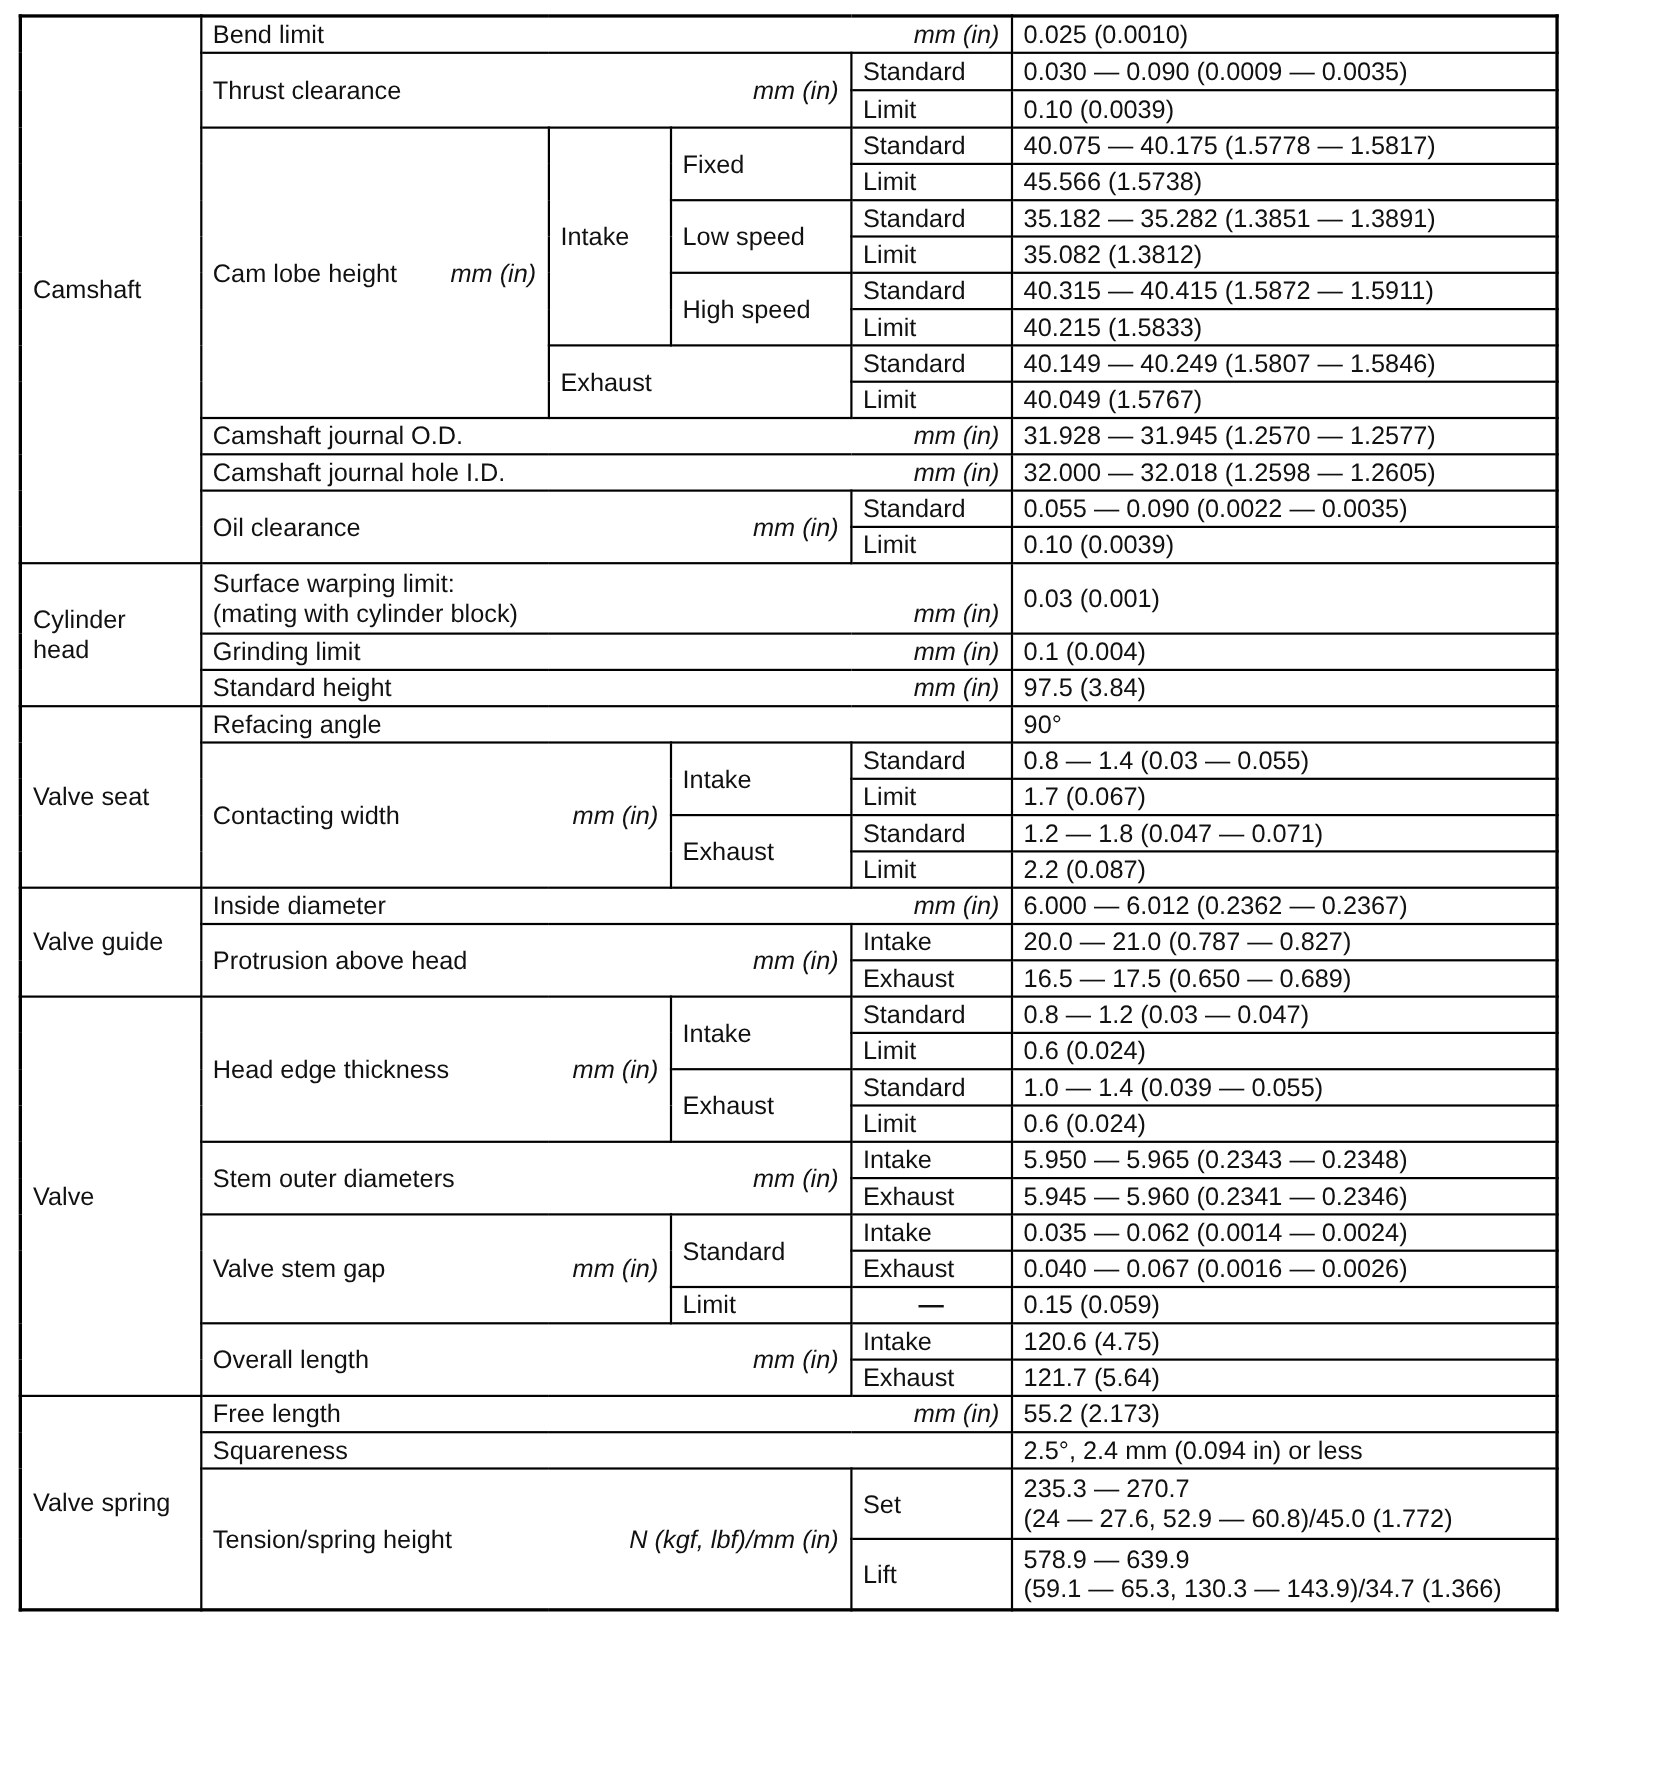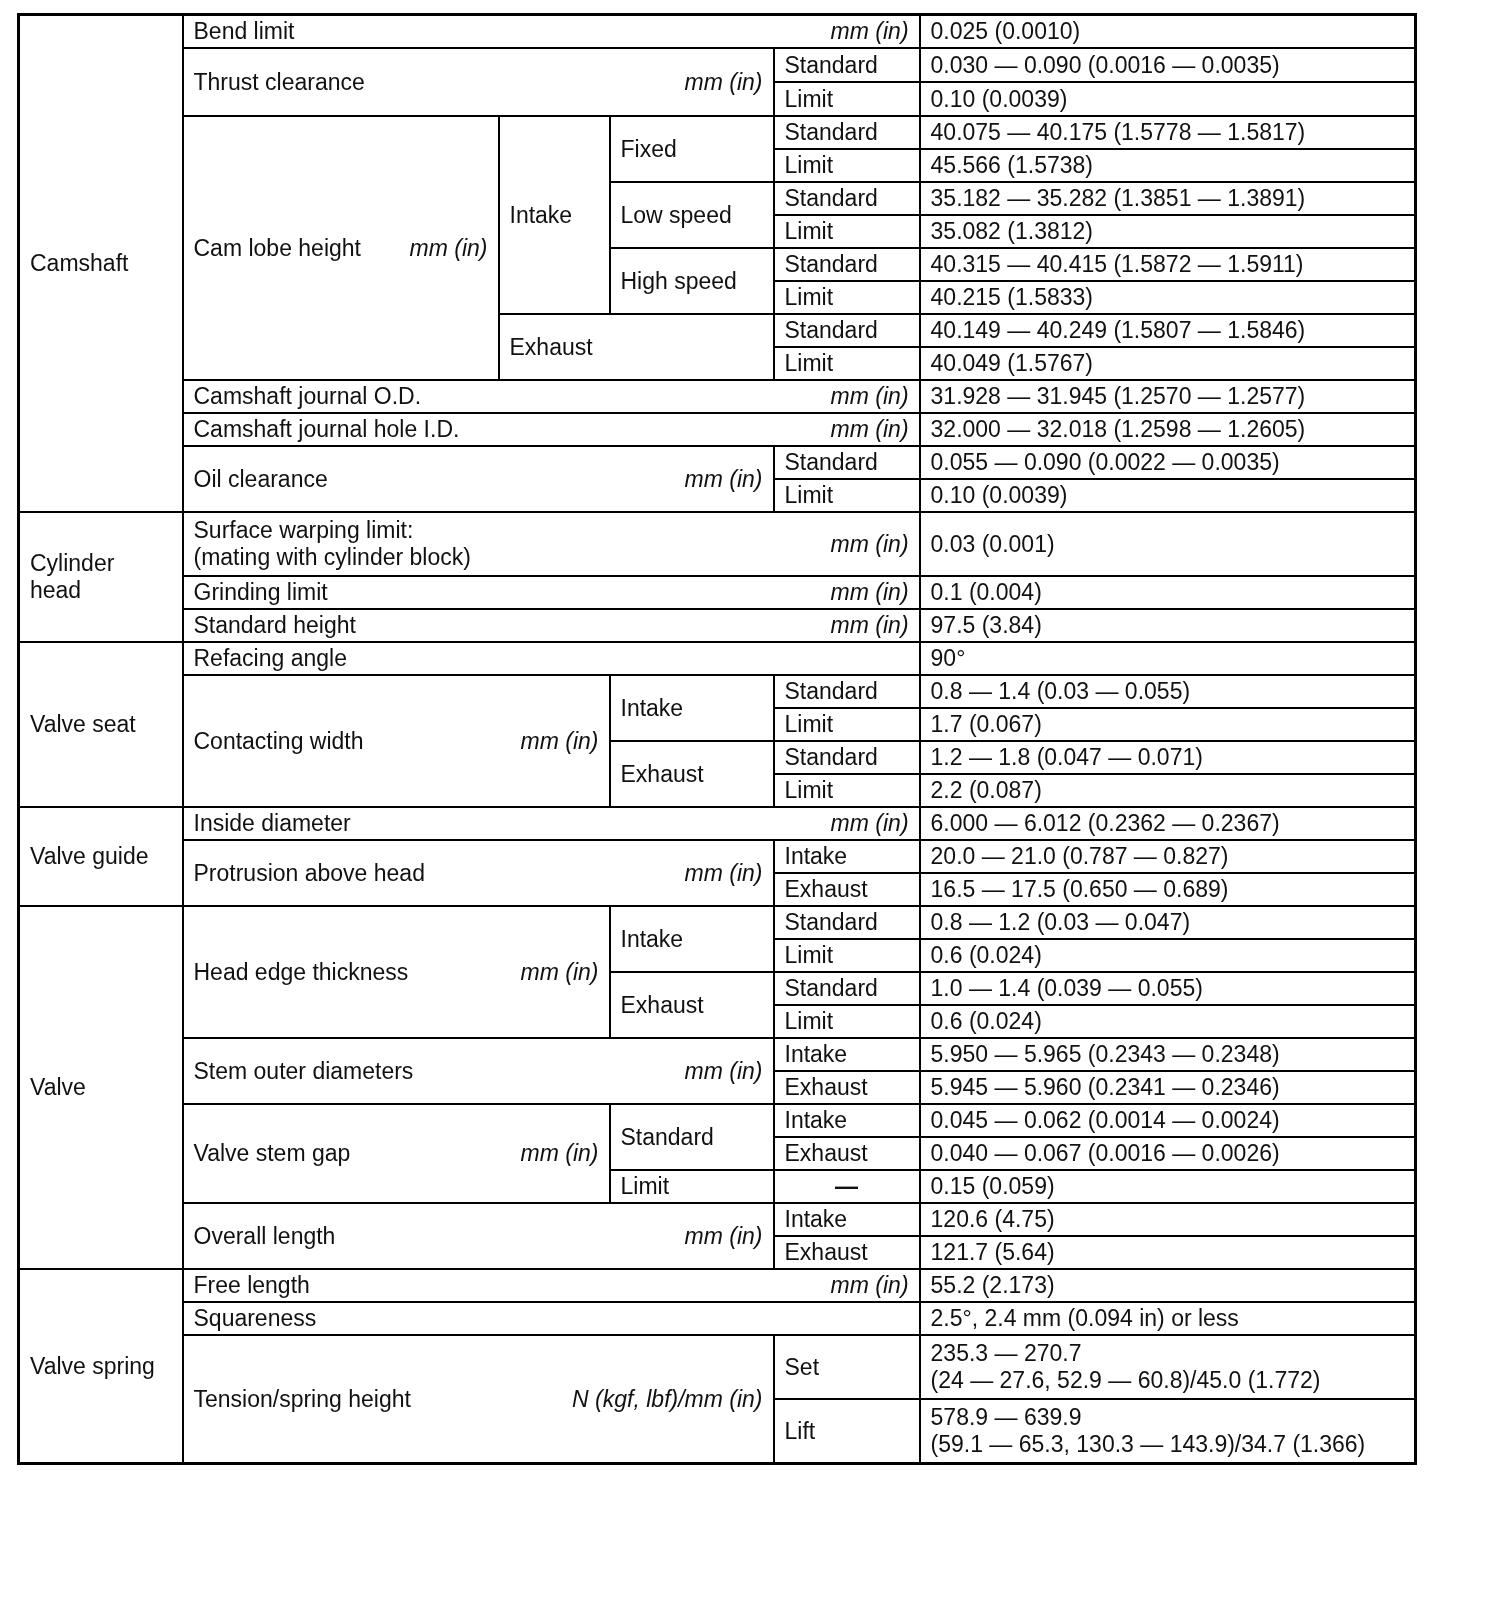--- a/index.html
+++ b/index.html
@@ -17,21 +17,21 @@
   table.spec td {
     border:2px solid #000;
     padding:0 10px;
     vertical-align:middle;
     white-space:nowrap;
     line-height:27px;
     height:31px;
   }
   td.val { }
   td.grp { padding-left:10px; }
-  .lbl { display:flex; justify-content:space-between; align-items:center; }
+  .lbl { display:flex; justify-content:space-between; align-items:flex-end; }
   .unit { text-align:right;font-style:italic; }
   td.dash { text-align:center; font-weight:bold; }
   td.multi { line-height:30px;margin-top:14px; }
 </style>
 </head>
 <body>
 
 <table class="spec">
   <colgroup>
     <col style="width:164px">
@@ -54,21 +54,21 @@
     <td class="val">0.025 (0.0010)</td>
   </tr>
   <tr>
     <td colspan="3" rowspan="2" style="height:66px">
           <div class="lbl">
             <span>Thrust clearance</span>
             <span class="unit">mm (in)</span>
           </div>
         </td>
     <td>Standard</td>
-    <td class="val">0.030 — 0.090 (0.0016 — 0.0035)</td>
+    <td class="val">0.030 — 0.090 (0.0009 — 0.0035)</td>
   </tr>
   <tr>
     <td>Limit</td>
     <td class="val">0.10 (0.0039)</td>
   </tr>
 
   <tr>
     <td rowspan="8">
           <div class="lbl">
             <span>Cam lobe height</span>
@@ -271,21 +271,21 @@
   </tr>
   <tr>
     <td colspan="2" rowspan="3">
           <div class="lbl">
             <span>Valve stem gap</span>
             <span class="unit">mm (in)</span>
           </div>
         </td>
     <td rowspan="2">Standard</td>
     <td>Intake</td>
-    <td class="val">0.045 — 0.062 (0.0014 — 0.0024)</td>
+    <td class="val">0.035 — 0.062 (0.0014 — 0.0024)</td>
   </tr>
   <tr>
     <td>Exhaust</td>
     <td class="val">0.040 — 0.067 (0.0016 — 0.0026)</td>
   </tr>
   <tr>
     <td>Limit</td>
     <td class="dash">—</td>
     <td class="val">0.15 (0.059)</td>
   </tr>

